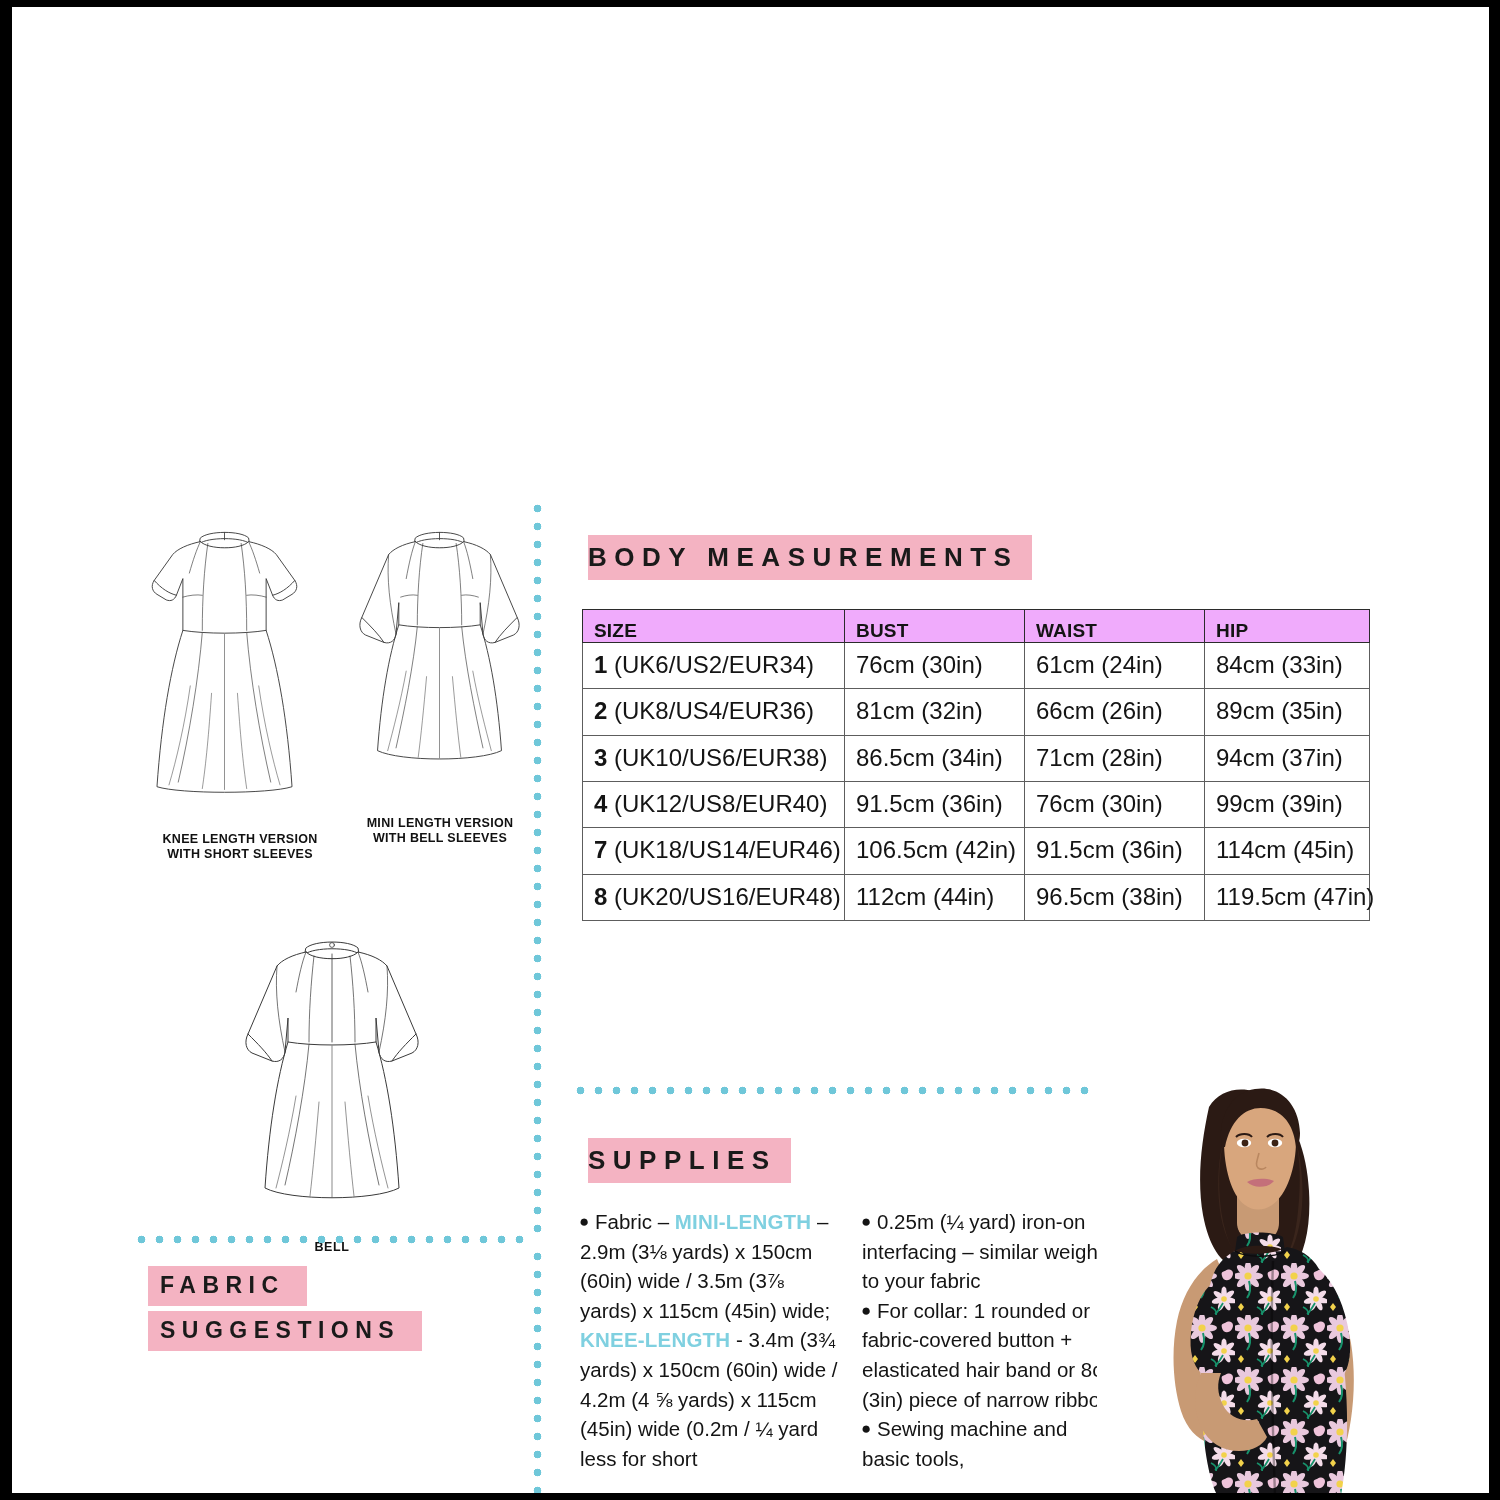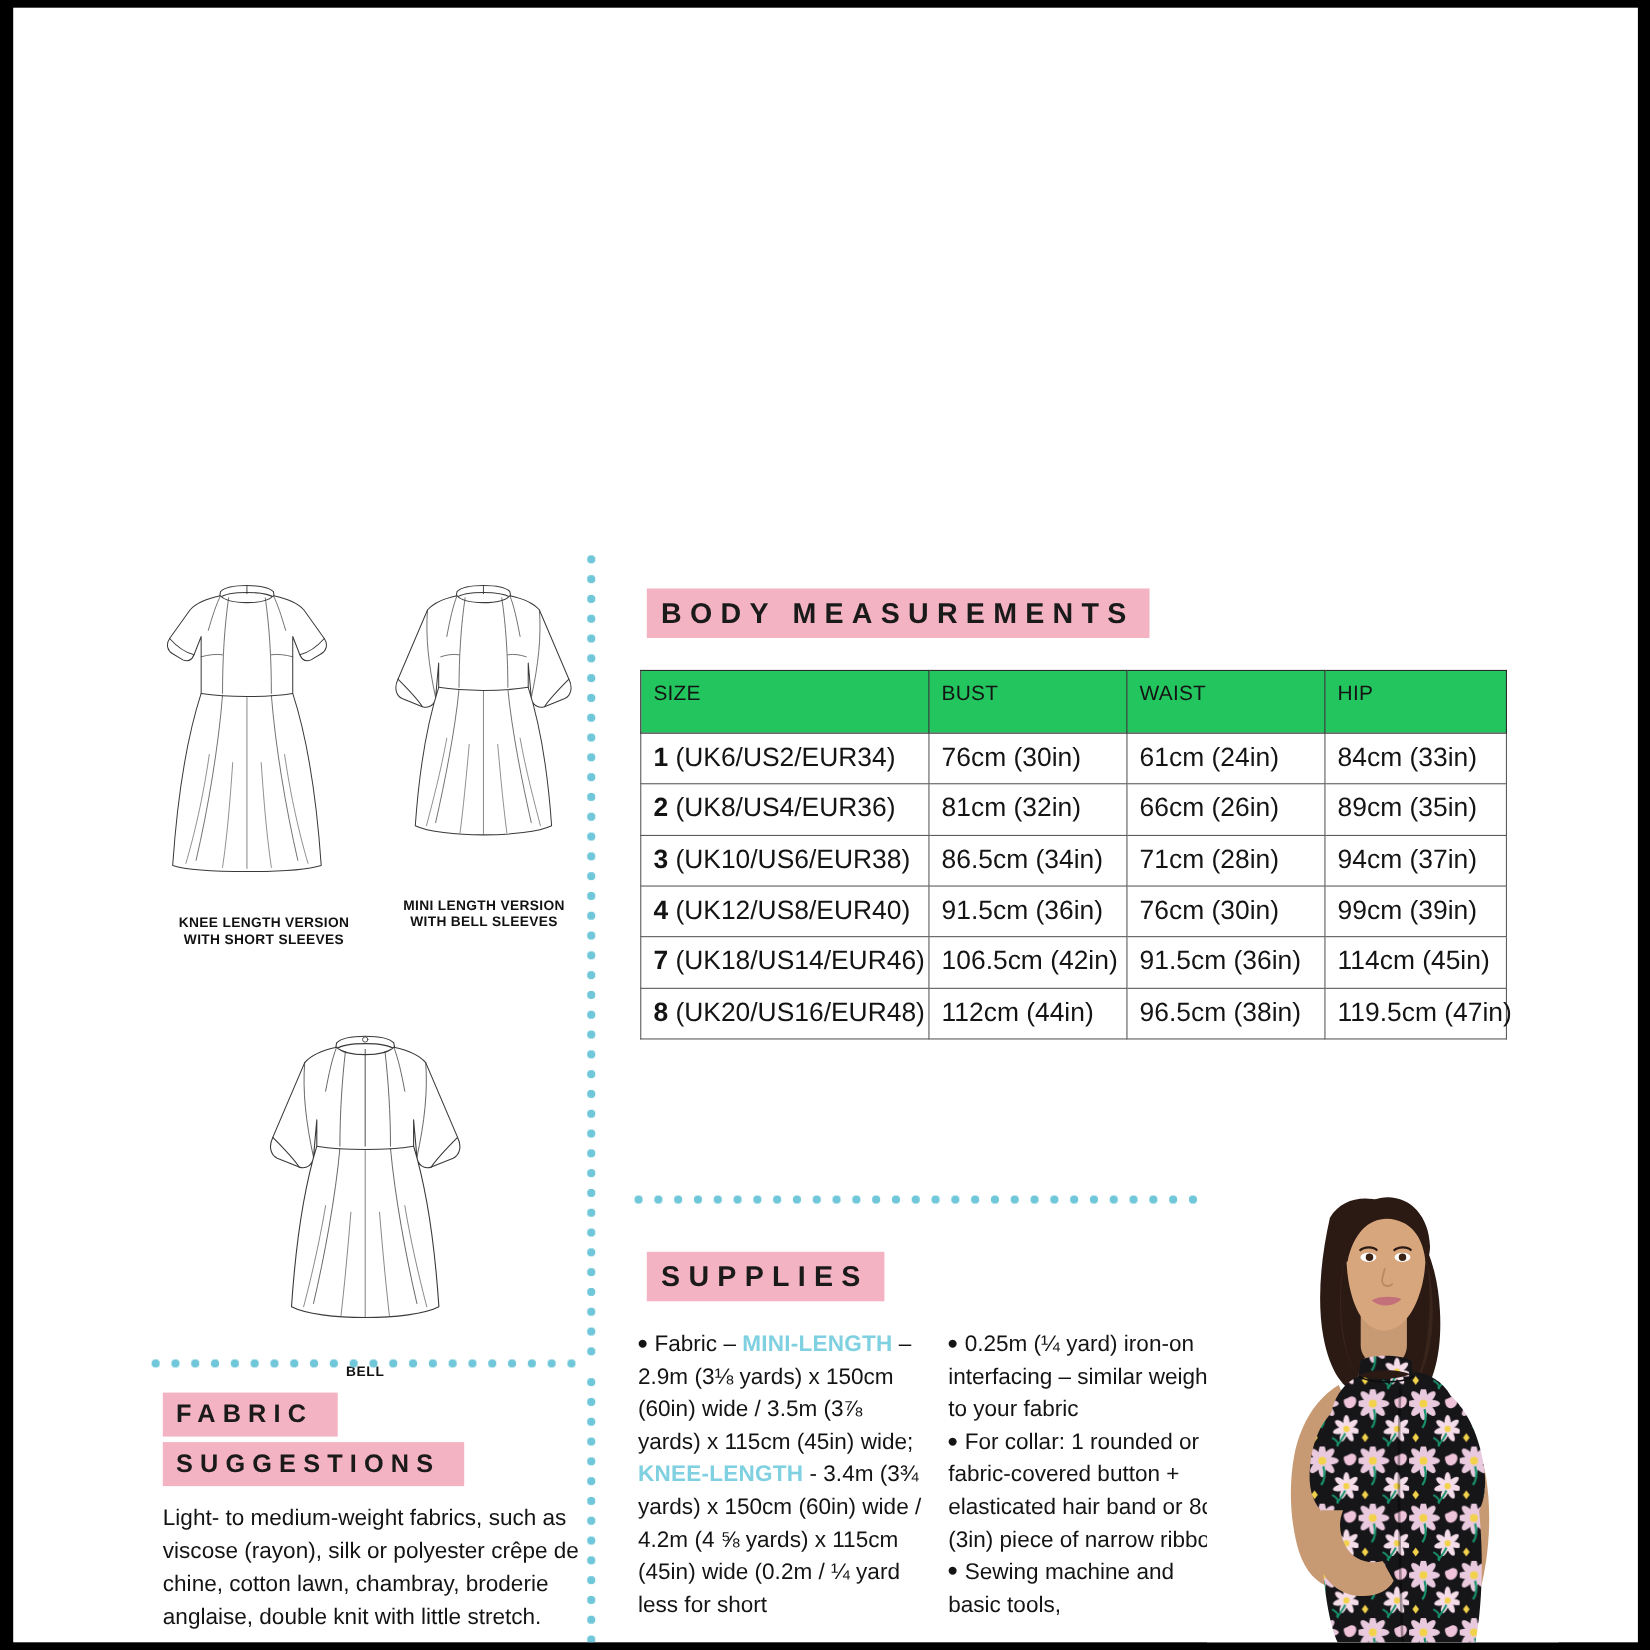--- a/index.html
+++ b/index.html
@@ -60,21 +60,21 @@
 
   
   .pink-head {
     display:inline-block;
     background:#f4b3c2;
     color:#1a1a1a;
     font-weight:700;
     letter-spacing:7.5px;
     font-size:26px;
     line-height:1;
-    padding:9px 14px 10px 13px;
+    padding:9px 14px 10px 0;
   }
   #body-measurements-title { position:absolute; left:576px; top:528px; }
   #supplies-title { position:absolute; left:576px; top:1131px; }
 
   #fabric-suggestions-block { position:absolute; left:136px; top:1259px; width:400px; }
   #fabric-suggestions-block .pink-head { font-size:23px; letter-spacing:6.5px; padding:8px 22px 9px 12px; }
   #fabric-line2 { margin-top:5px; }
 
   
   #measurements-table {
@@ -88,26 +88,26 @@
     border:1.6px solid #5d5d5d;
     text-align:left;
     padding:9px 11px 10px;
     font-size:24px;
     color:#141414;
     font-weight:400;
     line-height:1.1;
     white-space:nowrap;
   }
   #measurements-table thead th {
-    background:#22c55e;
+    background:#f0abfc;
     border-color:#2b2b2b;
-    font-weight:400;
+    font-weight:700;
     font-size:19px;
     letter-spacing:0.2px;
-    padding-top:11px; padding-bottom:24px;
+    padding-top:11px; padding-bottom:0;
   }
   #measurements-table td.size-cell b { font-weight:700; }
   #measurements-table col.c-size  { width:262px; }
   #measurements-table col.c-bust  { width:180px; }
   #measurements-table col.c-waist { width:180px; }
   #measurements-table col.c-hip   { width:165px; }
 
   
   #supplies-cols {
     position:absolute;
@@ -374,21 +374,20 @@
         <p><span class="bullet">●</span> For collar: 1 rounded or fabric-covered button + elasticated hair band or 8cm (3in) piece of narrow ribbon</p>
         <p><span class="bullet">●</span> Sewing machine and basic tools,</p>
       </div>
   </div>
 
   <div id="fabric-suggestions-block">
     <div class="pink-head">FABRIC</div>
     <div id="fabric-line2"><span class="pink-head">SUGGESTIONS</span></div>
   </div>
 
-  <div id="fabric-body">Light- to medium-weight fabrics, such as viscose (rayon), silk or polyester crêpe de chine, cotton lawn, chambray, broderie anglaise, double knit with little stretch.</div>
 
   <div id="model-photo">
     <svg viewBox="0 0 320 440" preserveAspectRatio="xMidYMin slice">
       <defs>
         <pattern id="floral" width="46" height="52" patternUnits="userSpaceOnUse">
           <rect width="46" height="52" fill="#161518"></rect>
           <g>
             <g transform="translate(13,13)">
               <g fill="#e9c9dd">
                 <ellipse rx="3.4" ry="8" cx="0" cy="-7"></ellipse>

